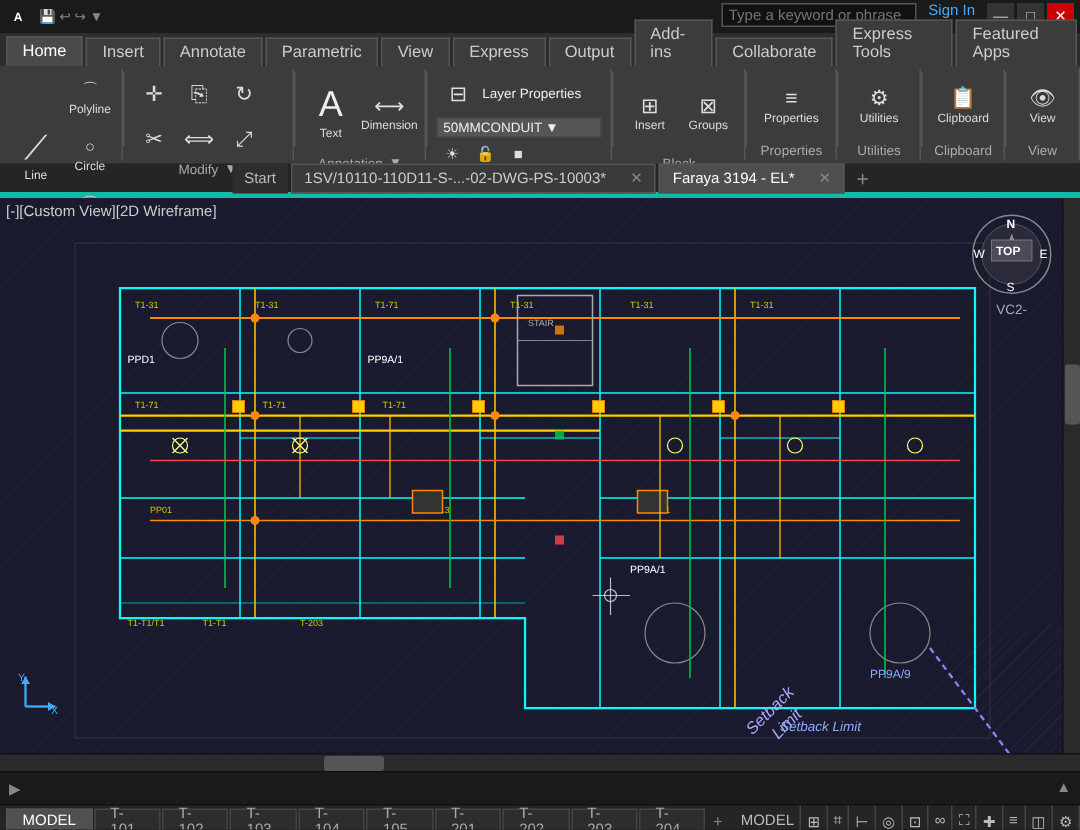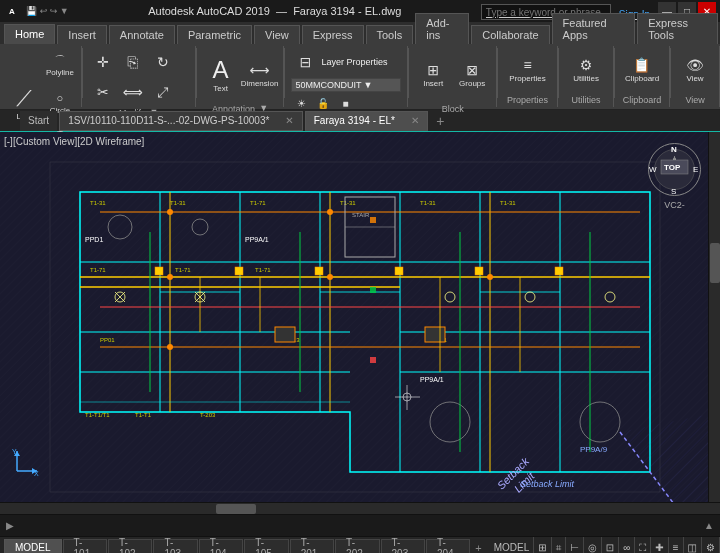--- a/index.html
+++ b/index.html
@@ -11,21 +11,21 @@
       height: 22px;
       display: flex;
       align-items: center;
       justify-content: space-between;
       padding: 0 4px;
       color: #ccc;
       font-size: 11px;
     }
     #titlebar-left { display: flex; align-items: center; gap: 6px; }
     #titlebar-center { flex: 1; text-align: center; font-size: 11px; color: #ddd; }
-    #titlebar-right { display: flex; align-items: flex-end; gap: 2px; text-decoration: underline; }
+    #titlebar-right { display: flex; align-items: flex-start; gap: 2px; }
     .title-btn {
       width: 18px; height: 18px; display: flex; align-items: center; justify-content: center;
       background: #333; color: #ccc; font-size: 10px; cursor: pointer; border: none;
     }
     .title-btn.close { background: #c00; color: #fff; }
     .app-icon { width: 16px; height: 16px; background: linear-gradient(135deg, #e63; #f90); border-radius: 2px; display: flex; align-items: center; justify-content: center; color: #fff; font-size: 8px; font-weight: bold; }
 
     
     #ribbon-tabs {
       background: #2d2d2d;
@@ -98,23 +98,24 @@
       width: 160px;
       height: 16px;
     }
 
     
     #tabs-bar {
       background: #252525;
       height: 22px;
       display: flex;
       align-items: center;
-      border-bottom: 1px solid #14b8a6;
+      border-bottom: 4px solid #14b8a6;
       gap: 2px;
       padding-left: 20px;
+      justify-content: center;
     }
     .doc-tab {
       background: #3a3a3a;
       color: #ccc;
       padding: 2px 8px;
       font-size: 10px;
       border: 1px solid #555;
       cursor: pointer;
       display: flex;
       align-items: center;
@@ -255,45 +256,42 @@
     
     .cad-svg { position: absolute; top: 0; left: 0; width: 100%; height: 100%; }
   </style>
 </head>
 <body>
 
 <div id="titlebar">
   <div id="titlebar-left">
     <div class="app-icon">A</div>
     <span style="font-size:9px;color:#888;cursor:pointer;">💾 ↩ ↪ ▼</span>
-  </div>
-  <div id="titlebar-center">
-    <span>Autodesk AutoCAD 2019</span> &nbsp;—&nbsp; <span>Faraya 3194 - EL.dwg</span>
   </div>
   <div id="titlebar-right">
     <input class="search-input" style="width: 130px; height: 16px; font-size: 10px; background: rgb(17, 17, 17); border: 1px solid rgb(85, 85, 85); color: rgb(204, 204, 204); padding: 0px 4px;" placeholder="Type a keyword or phrase">
     <span style="color:#4af;font-size:10px;margin:0 6px;">Sign In</span>
     <div class="title-btn">—</div>
     <div class="title-btn">□</div>
     <div class="title-btn close">✕</div>
   </div>
 </div>
 
 <div id="ribbon-tabs">
   <div class="ribbon-tab active">Home</div>
   <div class="ribbon-tab">Insert</div>
   <div class="ribbon-tab">Annotate</div>
   <div class="ribbon-tab">Parametric</div>
   <div class="ribbon-tab">View</div>
   <div class="ribbon-tab">Express</div>
-  <div class="ribbon-tab">Tools</div>
+  <div class="ribbon-tab">Output</div>
   <div class="ribbon-tab">Add-ins</div>
   <div class="ribbon-tab">Collaborate</div>
+  <div class="ribbon-tab">Express Tools</div>
   <div class="ribbon-tab">Featured Apps</div>
-  <div class="ribbon-tab">Express Tools</div>
 </div>
 
 <div id="ribbon">
 
   <div class="ribbon-group">
     <div class="ribbon-tools">
       <div class="rtool-large">
         <div class="rtool-icon">⟋</div>
         <span>Line</span>
       </div>

